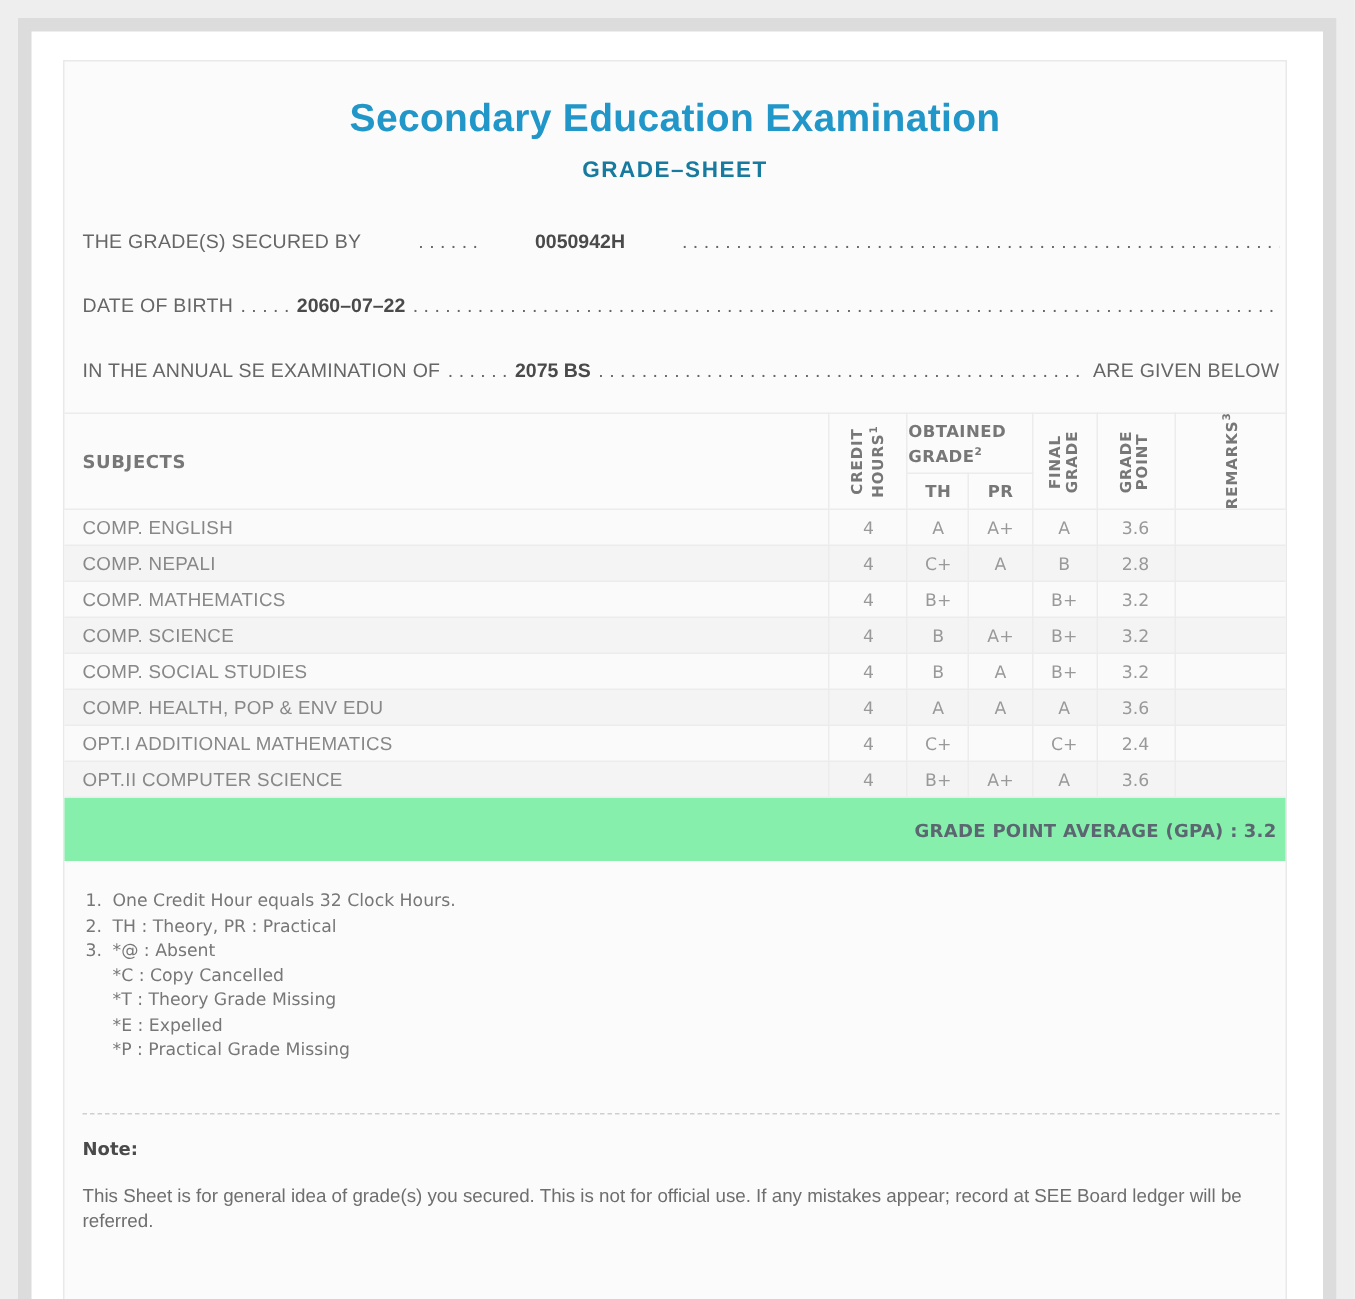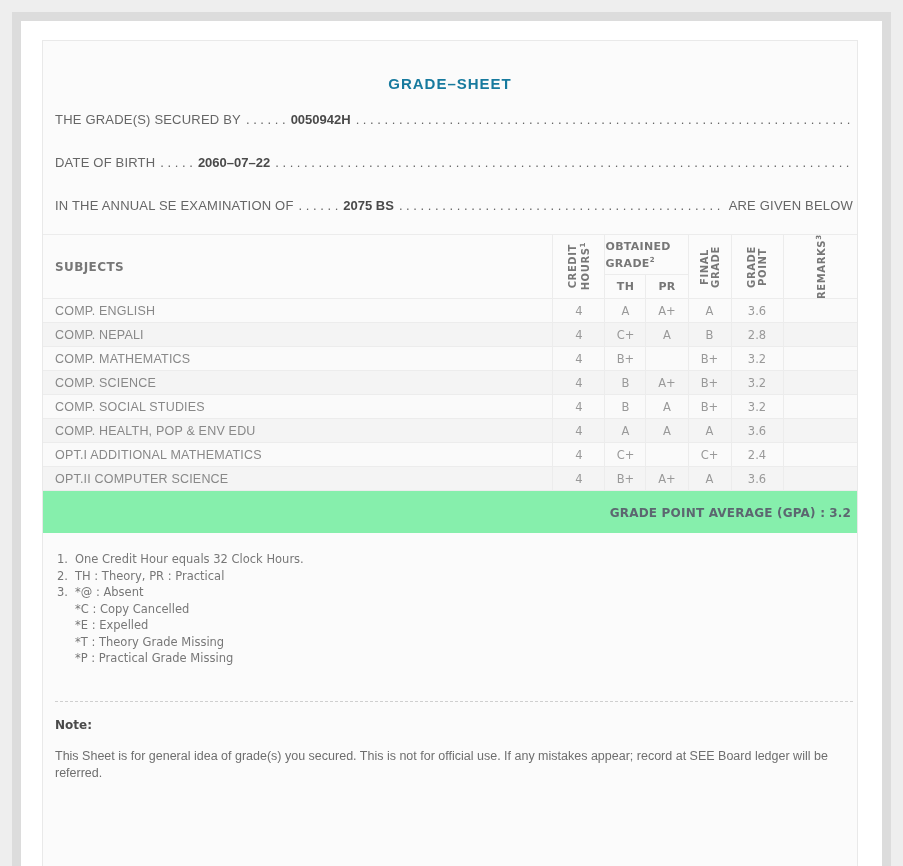--- a/index.html
+++ b/index.html
@@ -34,21 +34,21 @@
     margin: 12px 0 0; text-align: center;
     font-size: 15px; font-weight: bold;
     color: #177a9e; letter-spacing: 1px;
   }
   .info-line {
     display: flex; align-items: baseline;
     margin: 27px 4px 0 12px;
     font-size: 13px; color: #666;
     white-space: nowrap; line-height: 16px;
   }
-  .info-line.first { margin-top: 20px; }
+  .info-line.first { margin-top: 31px; gap: 33px; }
   .info-line .lbl { letter-spacing: 0.2px; }
   .info-line .predots { margin-left: 5px; }
   .info-line .val { font-weight: bold; color: #4a4a4a; margin: 0 5px; }
   .info-line .leader { flex: 1 1 auto; overflow: hidden; }
   .info-line .suffix { margin-left: 5px; letter-spacing: 0.2px; }
 
   table.grades {
     width: 100%; border-collapse: collapse;
     margin-top: 20px; table-layout: fixed;
   }
@@ -125,20 +125,21 @@
     font: 12.5px "Liberation Sans", sans-serif;
     color: #6e6e6e; line-height: 17px; margin-top: 15px;
   }
 </style>
 </head>
 <body>
 
 <div class="page">
   <div class="sheet">
 
+    <h1 class="title">Secondary Education Examination</h1>
     <h2 class="subtitle">GRADE–SHEET</h2>
 
     <div class="info-line first">
       <span class="lbl">THE GRADE(S) SECURED BY</span>
       <span class="predots">. . . . . .</span>
       <span class="val">0050942H</span>
       <span class="leader">. . . . . . . . . . . . . . . . . . . . . . . . . . . . . . . . . . . . . . . . . . . . . . . . . . . . . . . . . . . . . . . . . . . . . . . . . . . . . . . . . . . . . . . . . . . . . . . .</span>
     </div>
 
     <div class="info-line">
@@ -304,25 +305,25 @@
       <div class="fn-line">
         <span class="fn-marker">3.</span>
         <span class="fn-text">*@ : Absent</span>
       </div>
       <div class="fn-line">
         <span class="fn-marker"></span>
         <span class="fn-text">*C : Copy Cancelled</span>
       </div>
       <div class="fn-line">
         <span class="fn-marker"></span>
+        <span class="fn-text">*T : Theory Grade Missing</span>
+      </div>
+      <div class="fn-line">
+        <span class="fn-marker"></span>
         <span class="fn-text">*E : Expelled</span>
-      </div>
-      <div class="fn-line">
-        <span class="fn-marker"></span>
-        <span class="fn-text">*T : Theory Grade Missing</span>
       </div>
       <div class="fn-line">
         <span class="fn-marker"></span>
         <span class="fn-text">*P : Practical Grade Missing</span>
       </div>
     </div>
 
     <div class="sep"></div>
 
     <div class="note">

